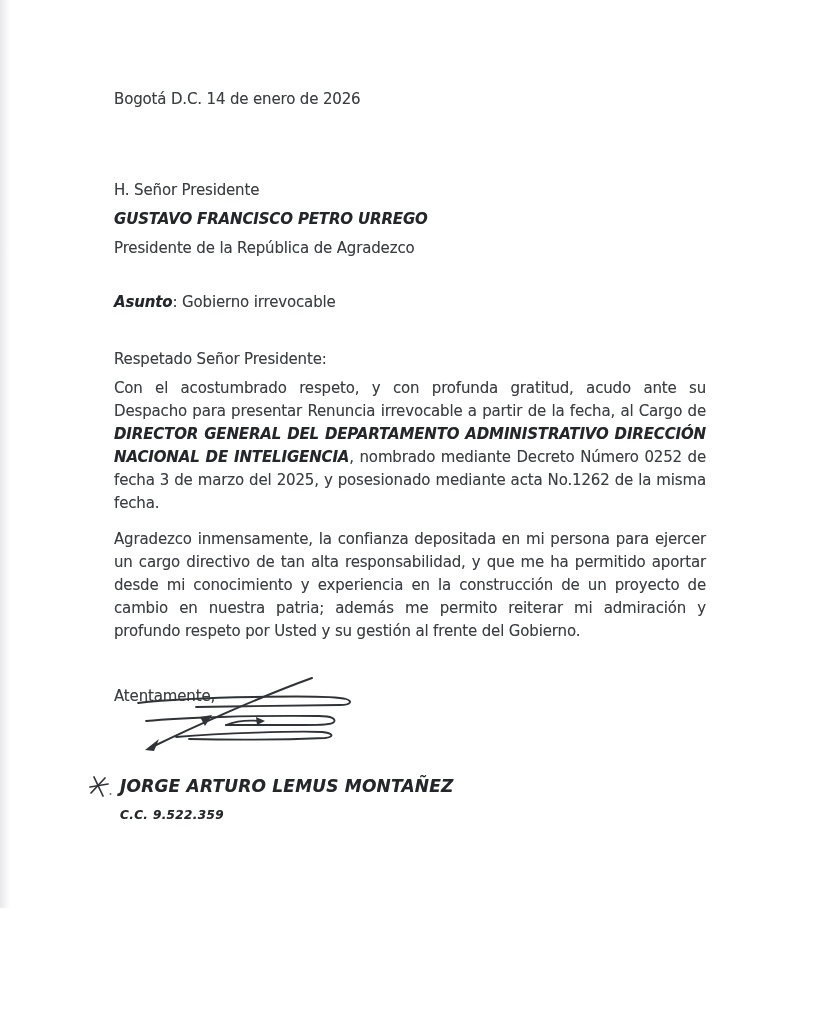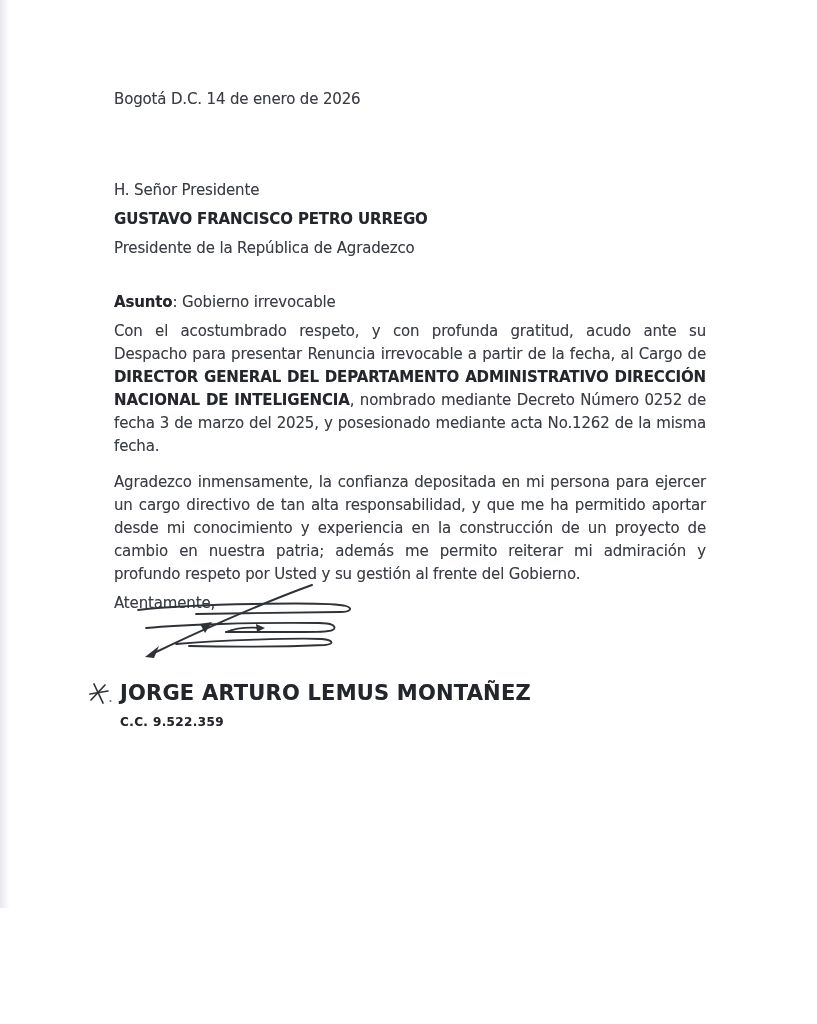--- a/index.html
+++ b/index.html
@@ -35,20 +35,21 @@
     top: 0;
     width: 592px;
     font-size: 15px;
     line-height: 23px;
     text-shadow: 0 0 0.6px rgba(80,80,85,0.45);
     letter-spacing: -0.15px;
   }
   .b, .bold {
     font-weight: bold;
     color: var(--ink-bold, #23262a);
+    font-style: italic;
   }
   .date-line {
     margin-top: 88px;
   }
   .recipient {
     margin-top: 68px;
   }
   .recipient > div {
     margin-bottom: 6px;
   }
@@ -60,20 +61,21 @@
   }
   .body-par {
     margin: 6px 0 0 0;
     text-align: justify;
   }
   .body-par + .body-par {
     margin-top: 13px;
   }
   .closing-block {
     position: relative;
+    margin-top: 36px;
     height: 96px;
   }
   .closing-text {
     position: absolute;
     left: 0;
     top: 6px;
   }
   .signature-svg {
     position: absolute;
     left: 20px;
@@ -85,21 +87,21 @@
     margin-left: -26px;
     margin-top: 0;
   }
   .mark-icon {
     width: 24px;
     height: 22px;
     margin-right: 8px;
     flex: 0 0 auto;
   }
   .signatory-name {
-    font-size: 21px;
+    font-size: 17px;
     letter-spacing: 0.2px;
     text-align: center;
   }
   .signatory-id {
     margin-left: 6px;
     margin-top: 6px;
     font-size: 12px;
     letter-spacing: 0.4px;
   }
 </style>
@@ -115,20 +117,21 @@
     <div class="date-line">Bogotá D.C. 14 de enero de 2026</div>
 
     <div class="recipient">
       <div>H. Señor Presidente</div>
       <div class="bold">GUSTAVO FRANCISCO PETRO URREGO</div>
       <div>Presidente de la República de Agradezco</div>
     </div>
 
     <div class="subject-line"><span class="bold">Asunto</span><span>: Gobierno irrevocable</span></div>
 
+    <div class="greeting">Respetado Señor Presidente:</div>
 
     <p class="body-par"><span>Con el acostumbrado respeto, y con profunda gratitud, acudo ante su Despacho para presentar Renuncia irrevocable a partir de la fecha, al Cargo de </span><span class="b">DIRECTOR GENERAL DEL DEPARTAMENTO ADMINISTRATIVO DIRECCIÓN NACIONAL DE INTELIGENCIA</span><span>, nombrado mediante Decreto Número 0252 de fecha 3 de marzo del 2025, y posesionado mediante acta No.1262 de la misma fecha.</span></p>
     <p class="body-par"><span>Agradezco inmensamente, la confianza depositada en mi persona para ejercer un cargo directivo de tan alta responsabilidad, y que me ha permitido aportar desde mi conocimiento y experiencia en la construcción de un proyecto de cambio en nuestra patria; además me permito reiterar mi admiración y profundo respeto por Usted y su gestión al frente del Gobierno.</span></p>
 
     <div class="closing-block">
       <div class="closing-text">Atentamente,</div>
       <svg class="signature-svg" width="230" height="82" viewBox="0 0 230 82" fill="none">
 
         <path d="M 18,70 C 55,52 125,20 178,1" stroke="#2f3236" stroke-width="2" stroke-linecap="round"></path>
         <polygon points="11,73 25,62 20,74" fill="#2f3236"></polygon>

